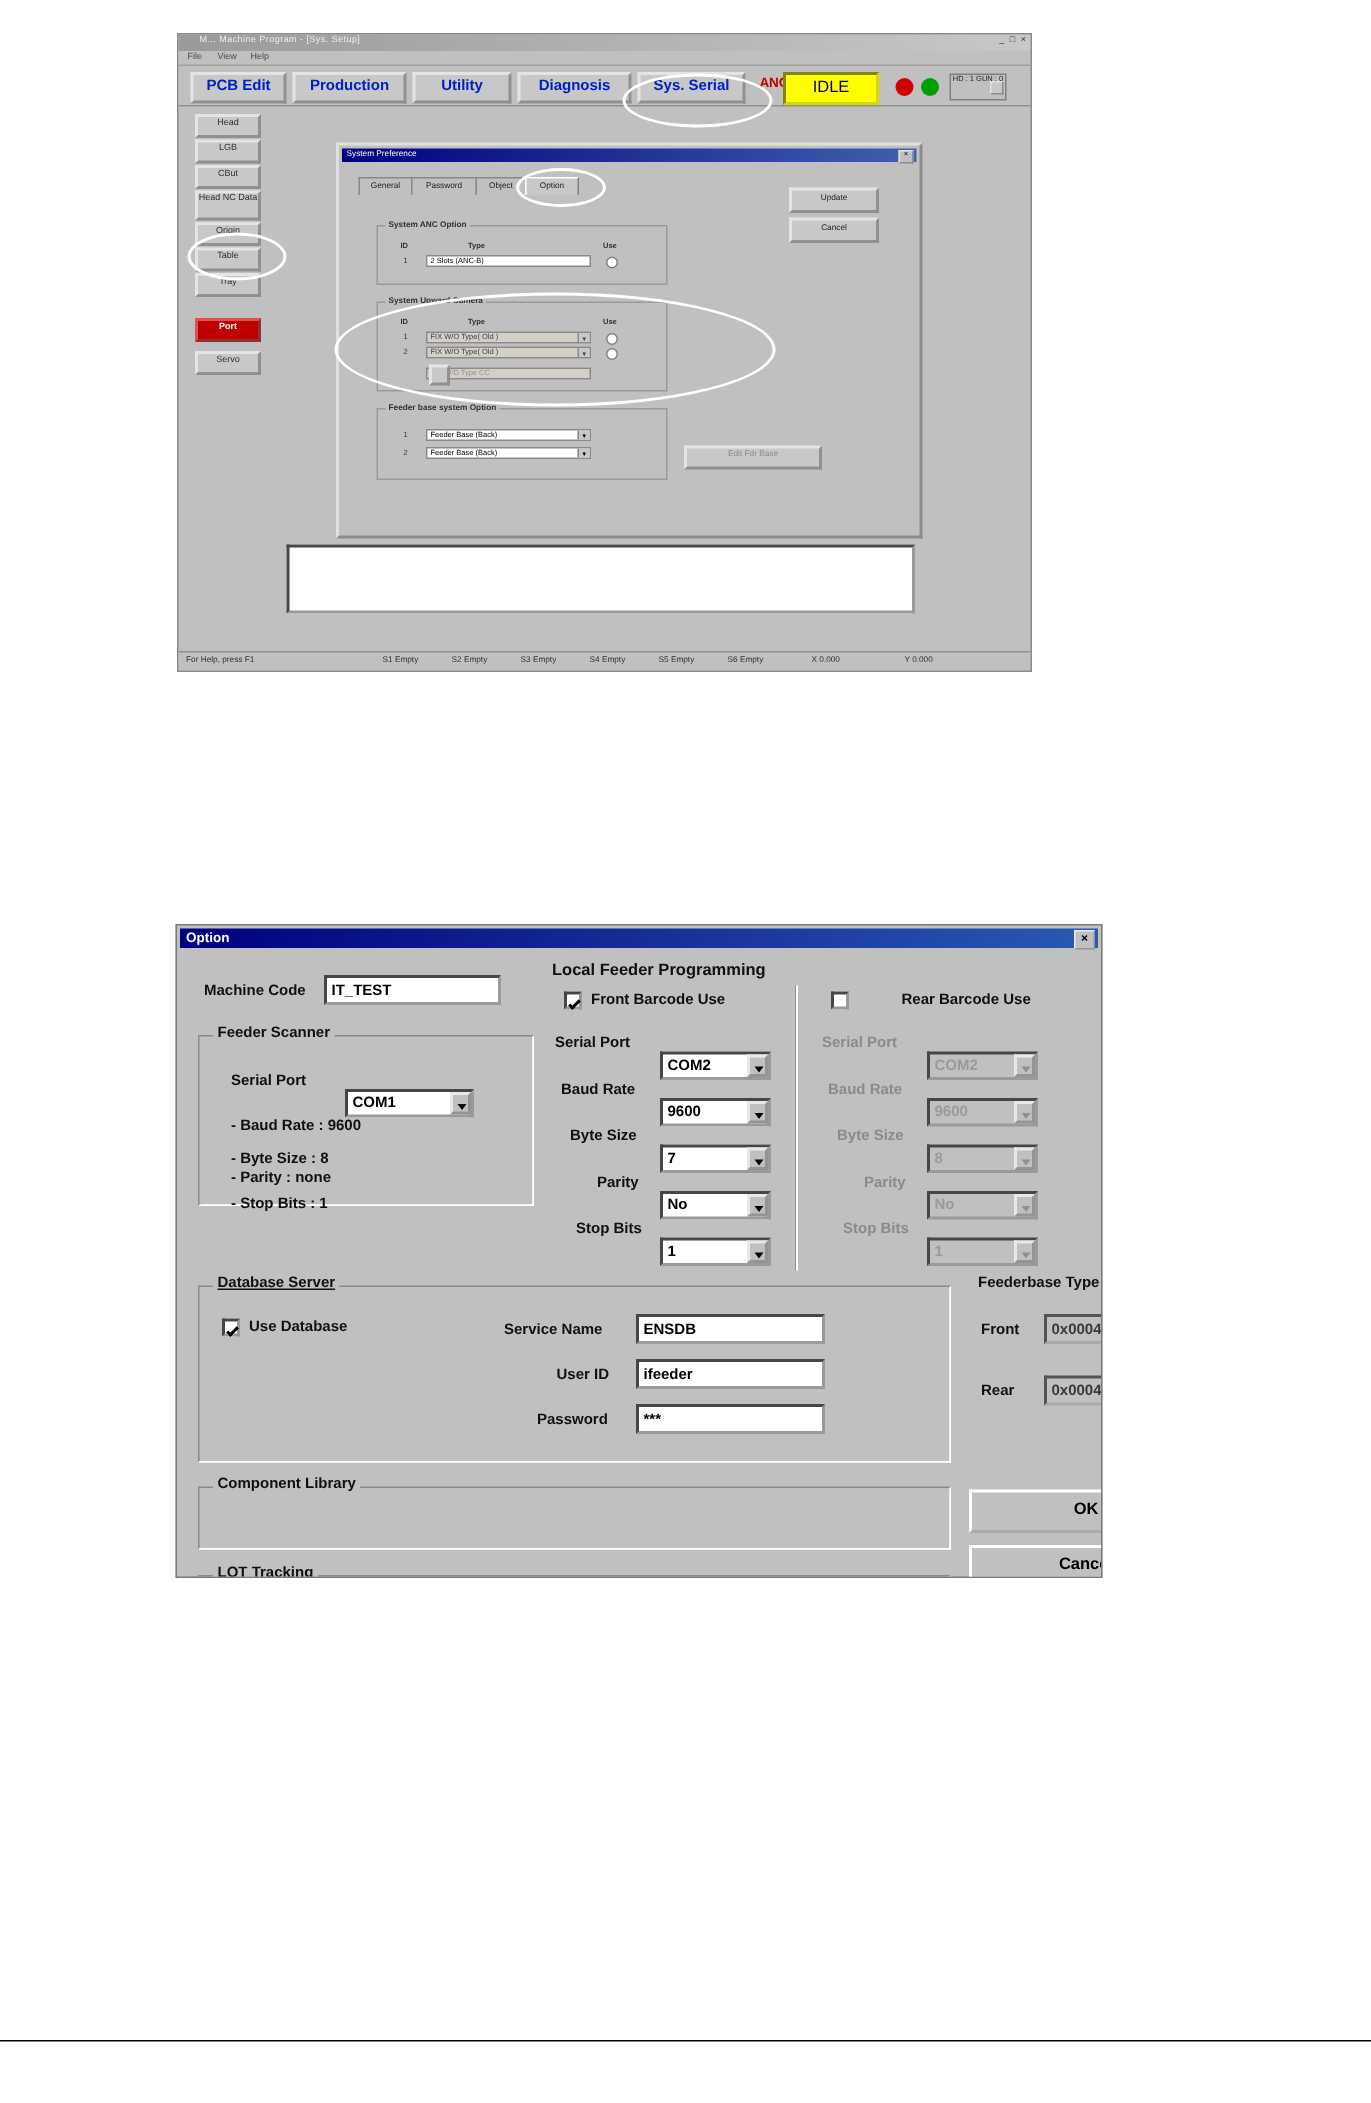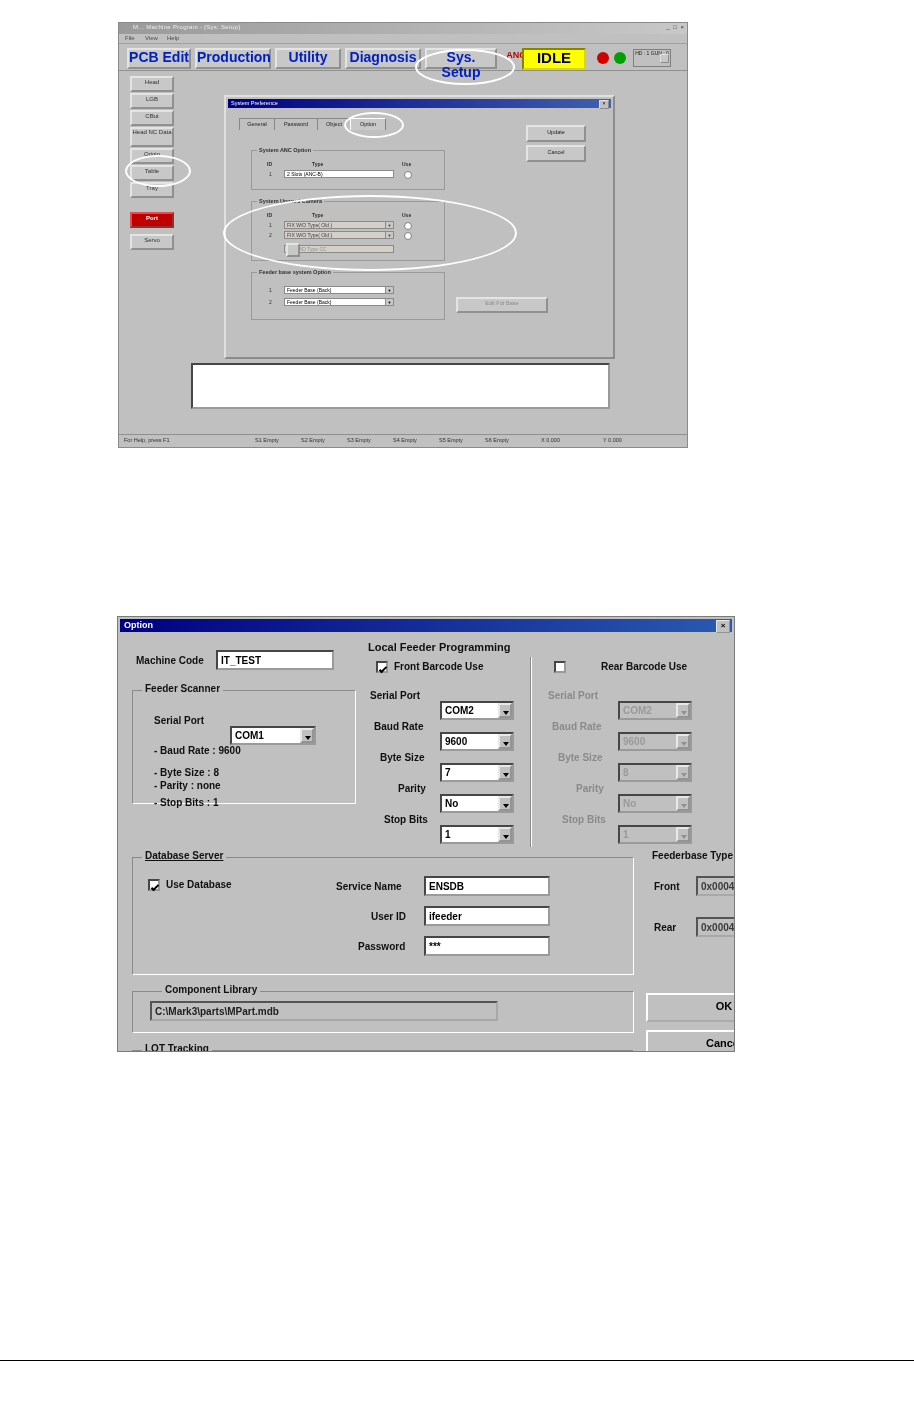--- a/index.html
+++ b/index.html
@@ -7,23 +7,23 @@
 
   
   .shotA{position:absolute;left:118px;top:22px;width:568px;height:424px;background:#c0c0c0;border:1px solid #8a8a8a;overflow:hidden;}
   .shotA-title{position:absolute;left:0;top:0;width:100%;height:11px;background:linear-gradient(90deg,#9a9a9a,#c8c8c8);border-bottom:1px solid #a8a8a8;}
   .shotA-title .tt{position:absolute;left:14px;top:1px;font-size:6px;color:#efefef;letter-spacing:.3px;white-space:nowrap;}
   .shotA-title .sysbox{position:absolute;right:2px;top:1px;font-size:6px;color:#303030;letter-spacing:1px;}
   .shotA-menu{position:absolute;left:0;top:11px;width:100%;height:9px;background:#c0c0c0;border-bottom:1px solid #a0a0a0;}
   .shotA-menu span{position:absolute;top:1px;font-size:6px;color:#4a4a4a;}
 
   .toolbar{position:absolute;left:0;top:21px;width:100%;height:26px;background:#c0c0c0;border-bottom:1px solid #909090;}
-  .tbtn{position:absolute;top:4px;height:17px;background:#c8c8c8;border:2px outset #e4e4e4;color:#0020c0;font-weight:bold;font-size:14px;text-align:center;line-height:15px;}
+  .tbtn{position:absolute;top:4px;height:17px;background:#c8c8c8;border:2px outset #e4e4e4;color:#0020c0;font-weight:bold;font-size:10px;text-align:center;line-height:15px;}
   .ancbtn{position:absolute;top:4px;height:17px;background:#c8c8c8;border:2px outset #e4e4e4;color:#c00000;font-weight:bold;font-size:9px;text-align:center;line-height:15px;}
-  .idlebox{position:absolute;left:403px;top:4px;width:60px;height:18px;background:#ffff00;border:2px inset #d8d800;color:#000060;font-weight:bold;font-size:15px;text-align:center;line-height:16px;}
+  .idlebox{position:absolute;left:403px;top:4px;width:60px;height:18px;background:#ffff00;border:2px inset #d8d800;color:#000060;font-weight:normal;font-size:11px;text-align:center;line-height:16px;}
   .lamp{position:absolute;top:8px;width:12px;height:12px;border-radius:50%;}
   .lamp.red{left:478px;background:#d00000;}
   .lamp.green{left:495px;background:#00a000;}
   .minibox{position:absolute;left:514px;top:5px;width:36px;height:16px;background:#c0c0c0;border:1px solid #808080;font-size:5px;color:#202020;text-align:center;line-height:7px;}
   .minibox .mini-x{position:absolute;right:1px;top:4px;width:7px;height:7px;background:#c8c8c8;border:1px outset #e0e0e0;font-size:5px;line-height:6px;}
 
   .ellipse{position:absolute;border:2px solid #ffffff;border-radius:50%;pointer-events:none;}
 
   .sidebar{position:absolute;left:5px;top:49px;width:52px;height:190px;background:#c0c0c0;}
   .sbtn{position:absolute;left:6px;width:40px;height:12px;background:#c8c8c8;border:2px outset #e4e4e4;font-size:6px;color:#303030;text-align:center;line-height:9px;}
@@ -89,21 +89,21 @@
     <span style="left:6px">File</span>
     <span style="left:26px">View</span>
     <span style="left:48px">Help</span>
   </div>
 
   <div class="toolbar">
     <div class="tbtn" style="left:8px;width:60px">PCB Edit</div>
     <div class="tbtn" style="left:76px;width:72px">Production</div>
     <div class="tbtn" style="left:156px;width:62px">Utility</div>
     <div class="tbtn" style="left:226px;width:72px">Diagnosis</div>
-    <div class="tbtn" style="left:306px;width:68px">Sys. Setup</div>
+    <div class="tbtn" style="left:306px;width:68px">Sys. Serial</div>
     <div class="ancbtn" style="left:380px;width:34px;border:none;background:transparent">ANC</div>
     <div class="idlebox">IDLE</div>
     <div class="lamp red"></div>
     <div class="lamp green"></div>
     <div class="minibox">
       <span>HD : 1 GUN : 0</span>
       <span class="mini-x"></span>
     </div>
   </div>
 
@@ -313,22 +313,21 @@
   <div class="lbl" style="left:240px;top:324px;">Password</div>
   <div class="txt" style="left:306px;top:319px;width:126px;height:20px;">***</div>
 
   <div class="lbl" style="left:534px;top:233px;">Feederbase Type</div>
   <div class="lbl" style="left:536px;top:264px;">Front</div>
   <div class="txt ro" style="left:578px;top:259px;width:100px;height:20px;color:#3a3a3a">0x00040001</div>
   <div class="lbl" style="left:536px;top:305px;">Rear</div>
   <div class="txt ro" style="left:578px;top:300px;width:100px;height:20px;color:#3a3a3a">0x00040001</div>
 
   <div class="grp" style="left:14px;top:374px;width:500px;height:40px;"></div>
-  <div class="glabel" style="left:24px;top:367px;margin-left:20px;">Component Library</div>
-  <div class="txt ro" style="left:32px;top:384px;width:348px;height:20px;color:#202020;">C:\Mark3\parts\MPart.mdb</div>
+  <div class="glabel" style="left:24px;top:367px;">Component Library</div>
 
   <div class="grp" style="left:14px;top:433px;width:500px;height:50px;"></div>
   <div class="glabel" style="left:24px;top:426px;">LOT Tracking</div>
 
   <div class="bbtn" style="left:528px;top:376px;width:152px;height:25px;line-height:22px;">OK</div>
   <div class="bbtn" style="left:528px;top:413px;width:152px;height:25px;line-height:22px;">Cancel</div>
 
 </div>
 
 <div class="hr-line" style="top:1360px;"></div>

